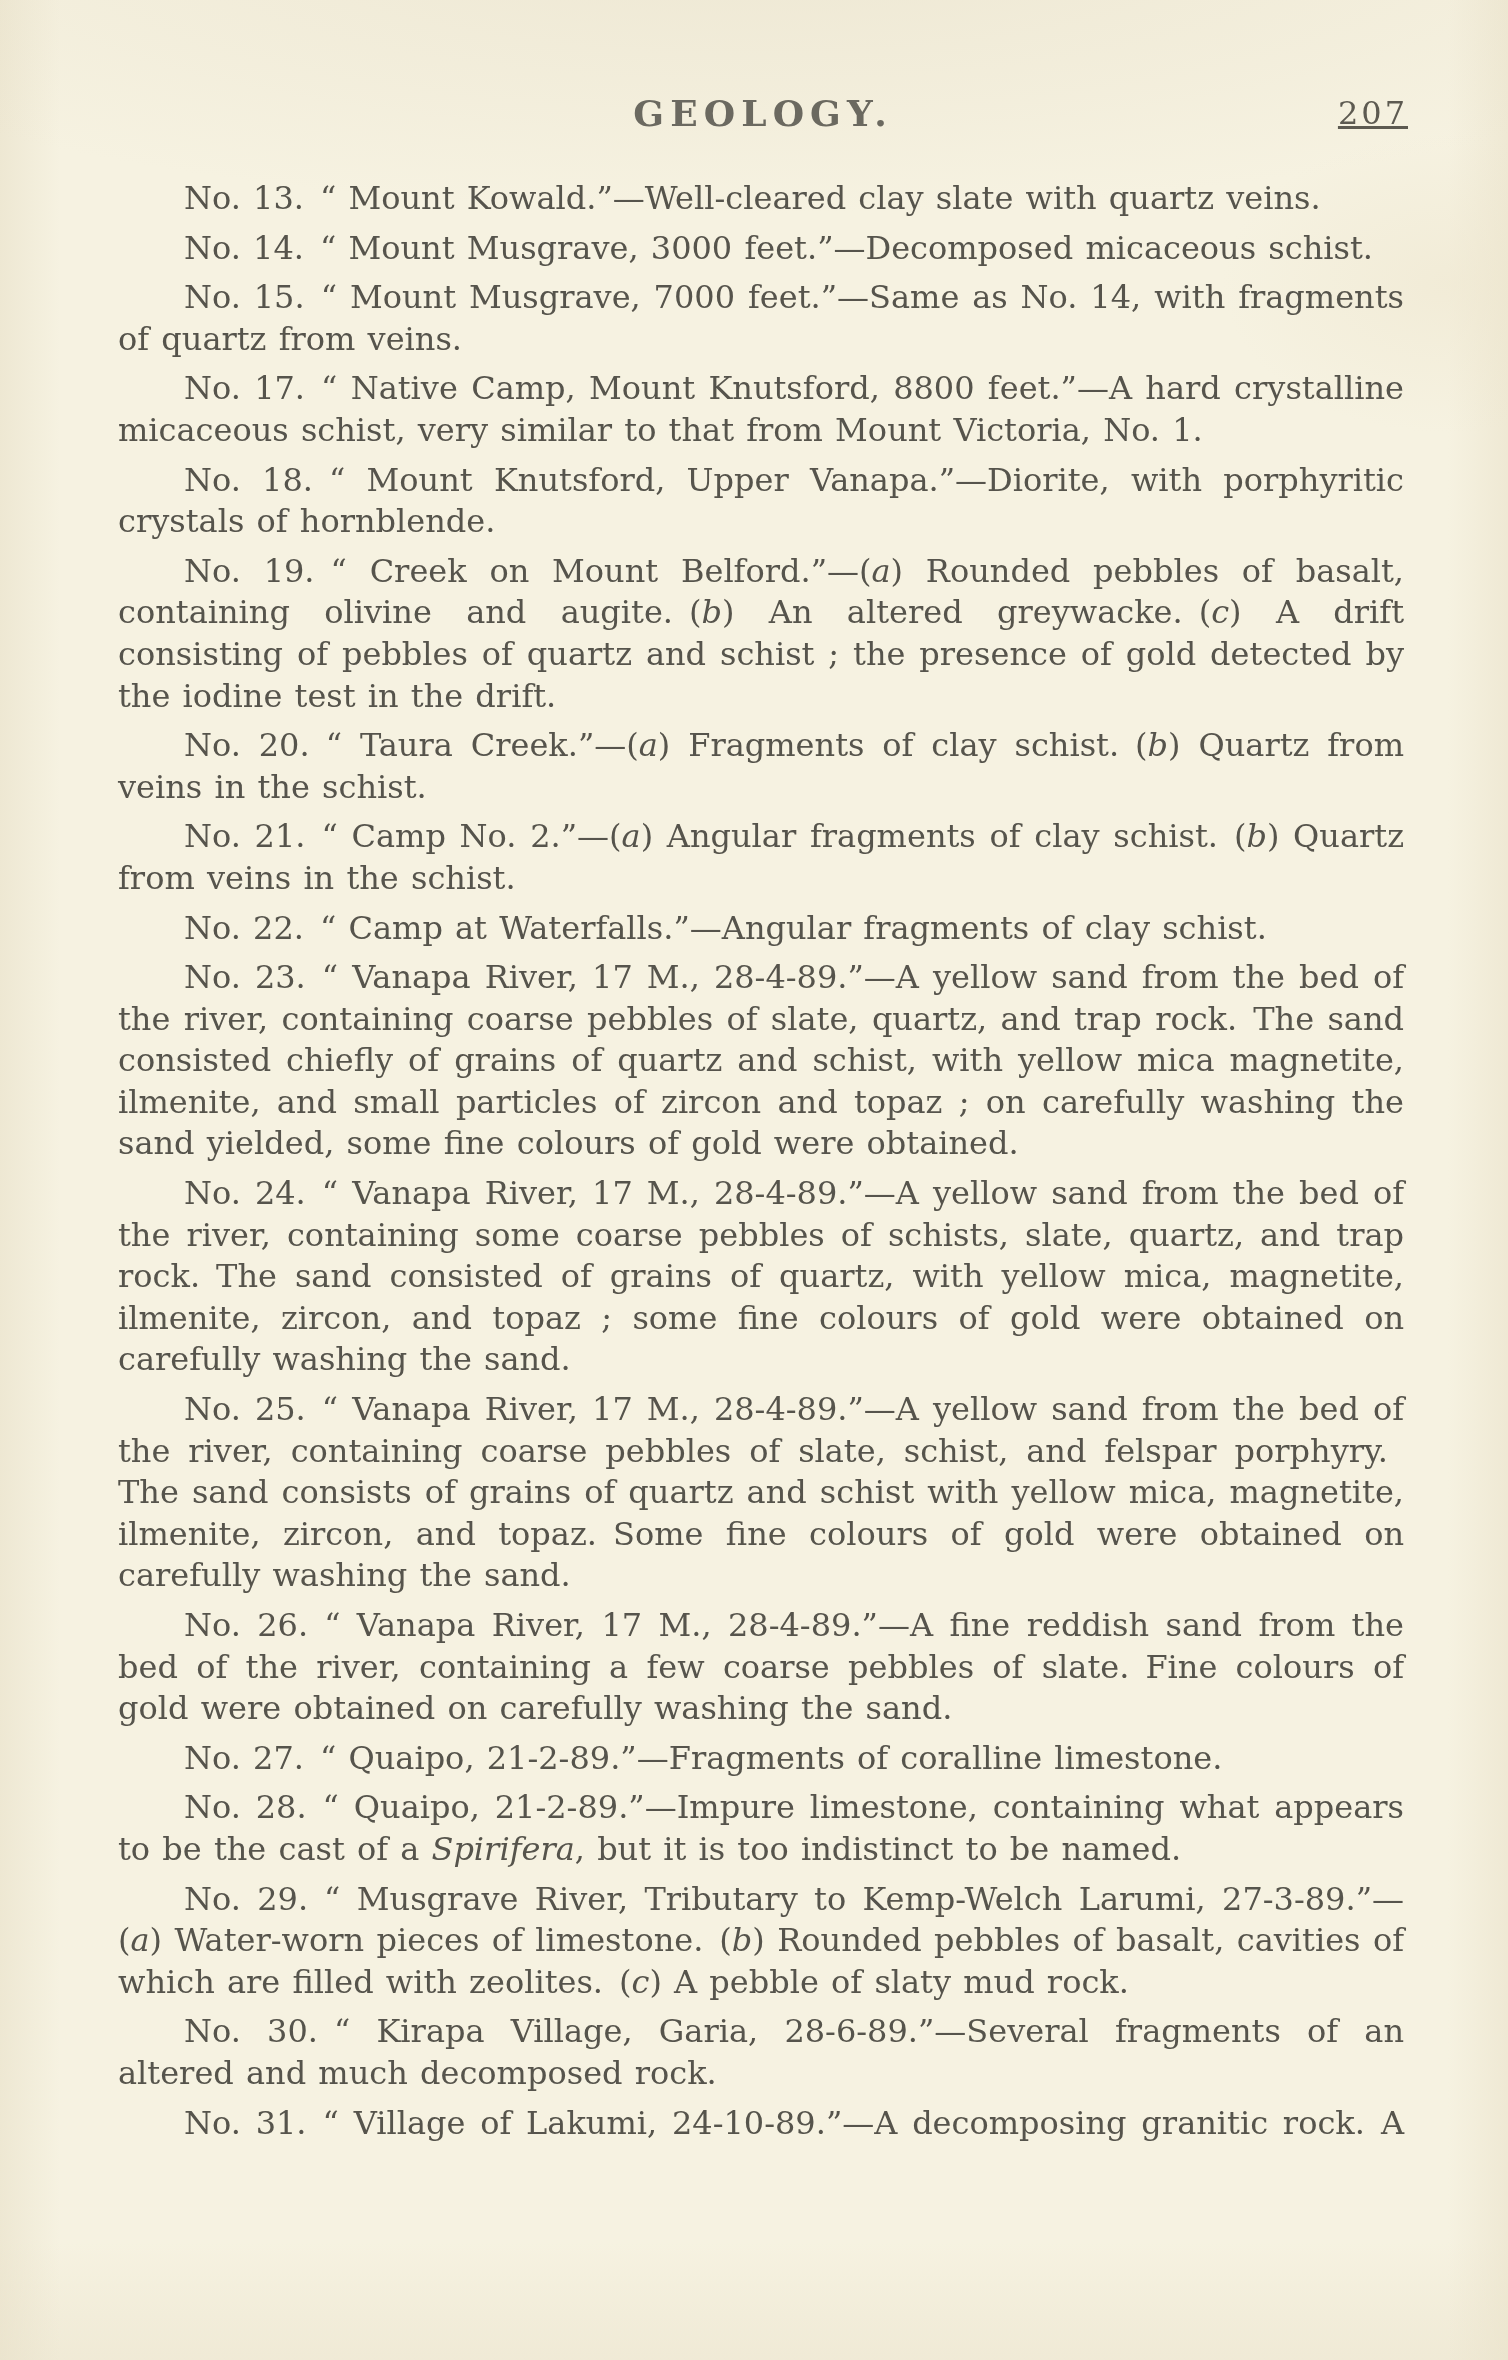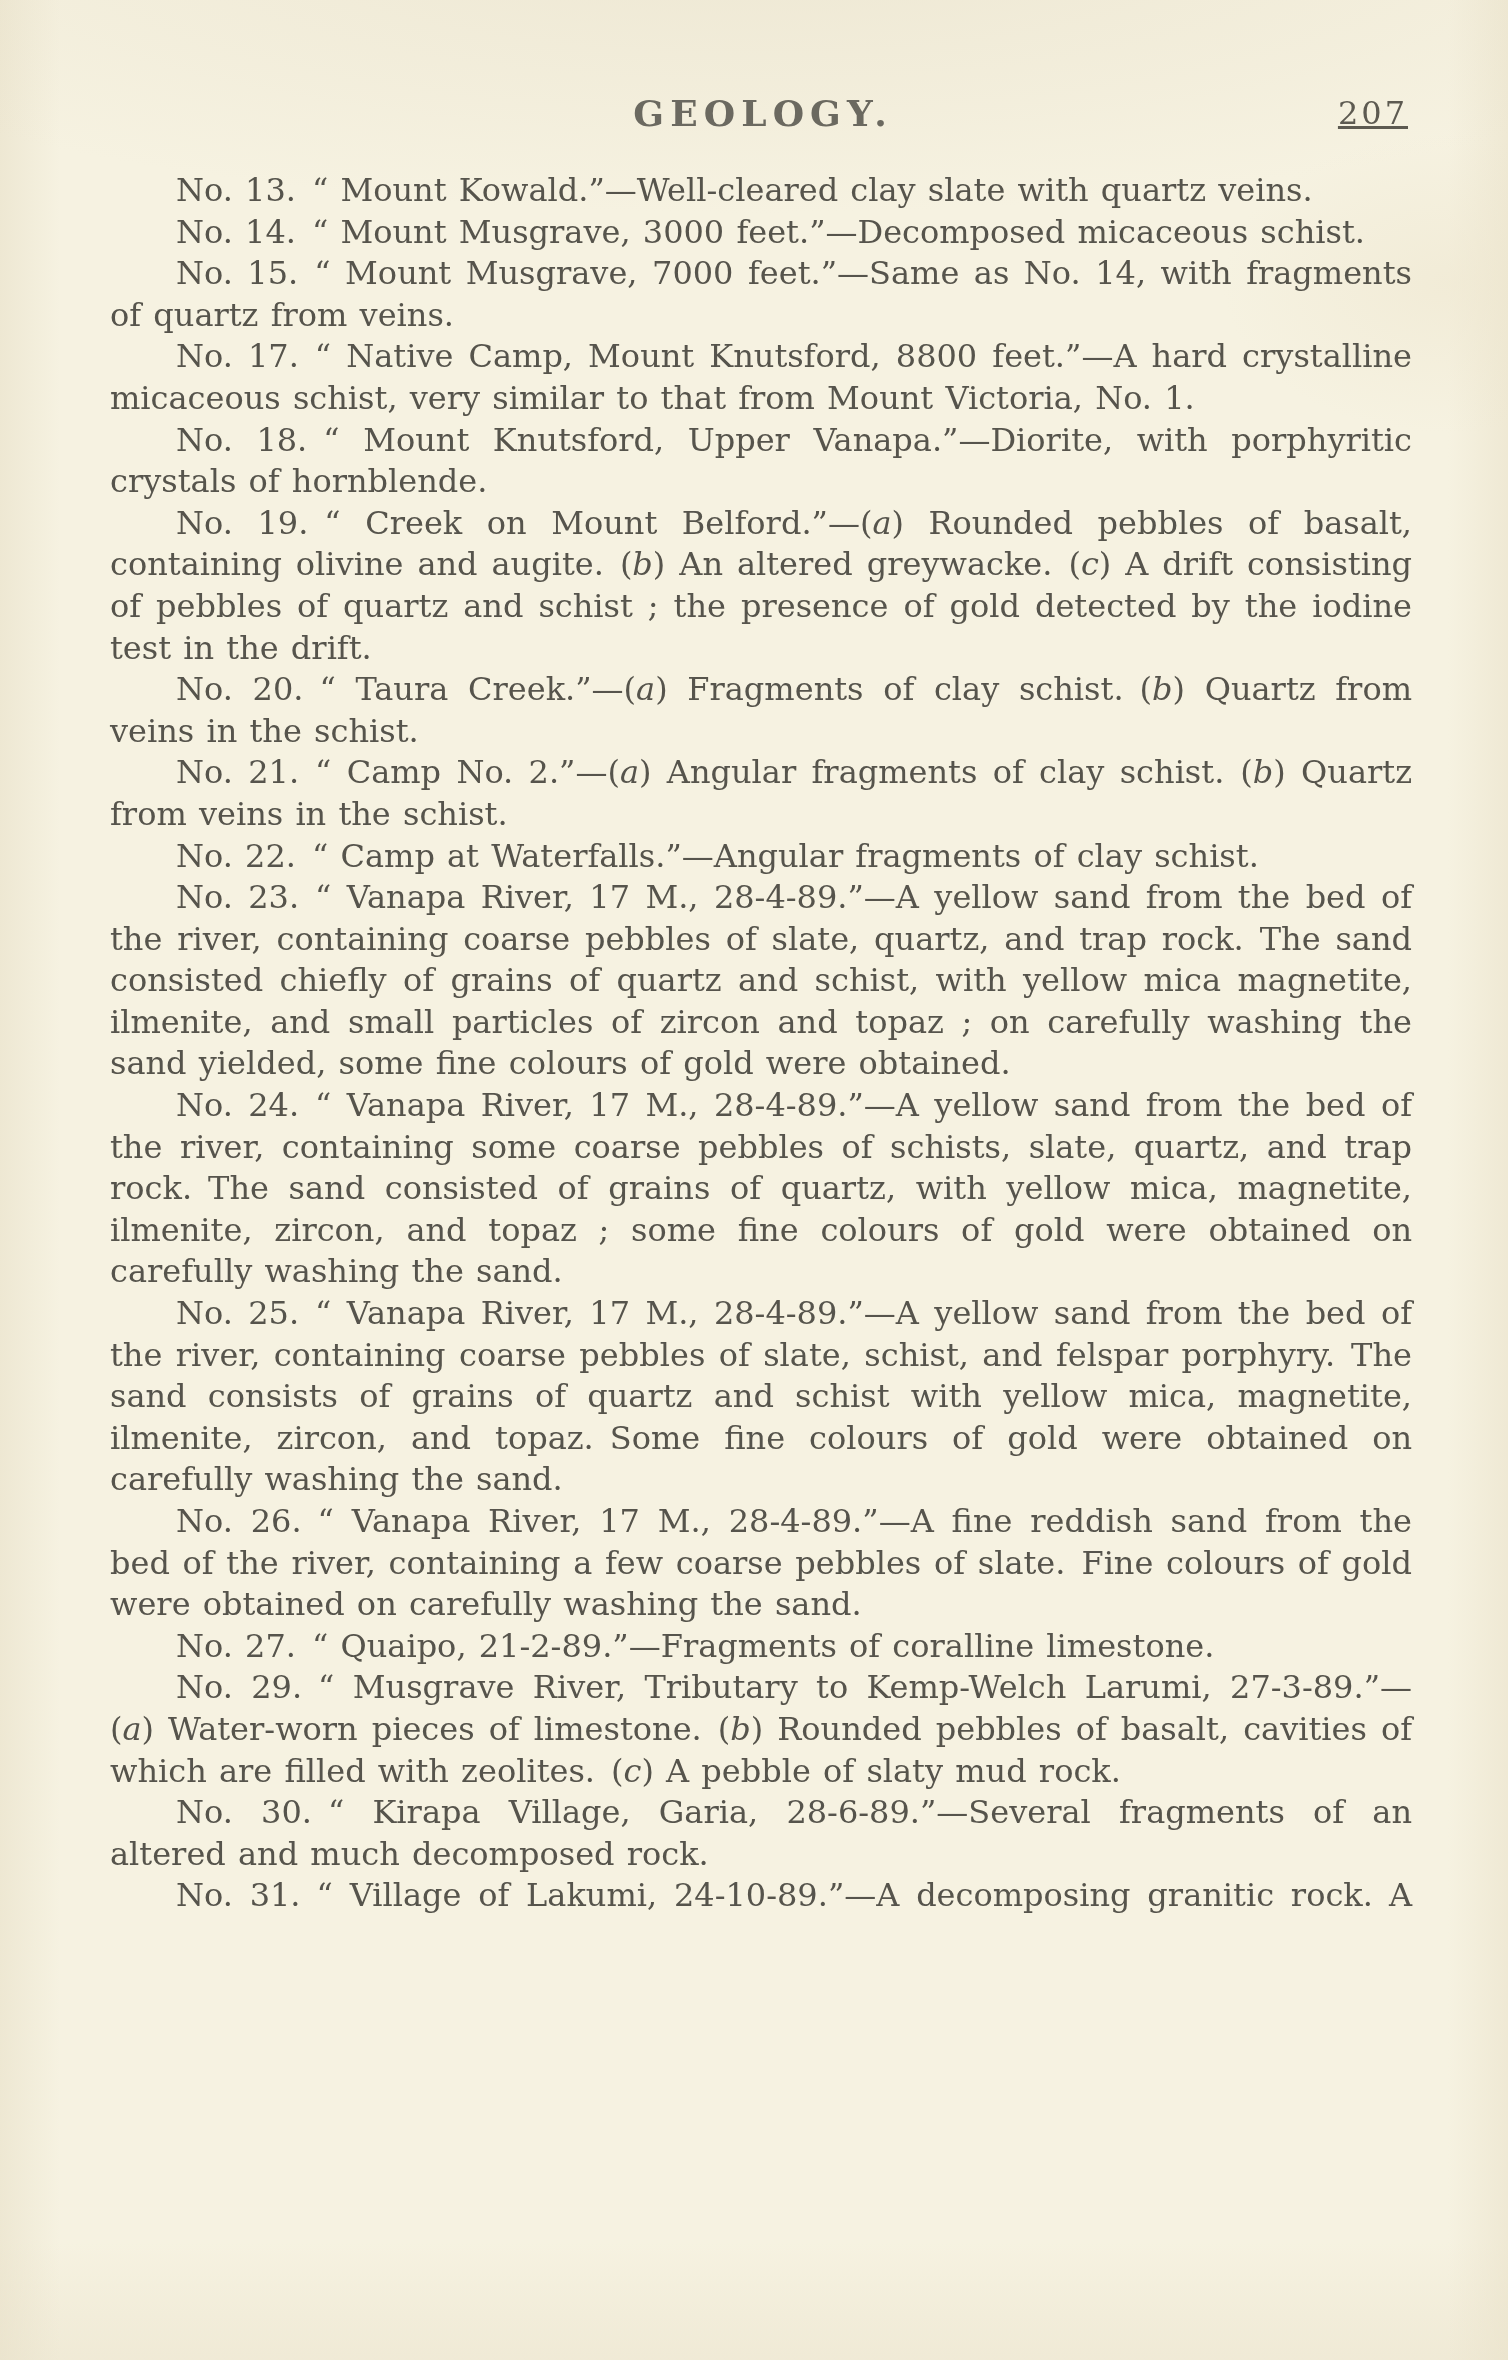--- a/index.html
+++ b/index.html
@@ -43,21 +43,21 @@
   .content{
     position:absolute;
     top:170px;left:110px;width:1302px;
     font-size:32px;
     line-height:41.6px;
     text-align:justify;
     word-spacing:2px;
     color:#56544c;
   }
   .content p{
-    margin:0;
+    margin:8px;
     text-indent:66px;
   }
   .content p.justify-last{
     text-align-last:justify;
   }
   .content i{font-style:italic;}
 </style>
 </head>
 <body>
 
@@ -76,18 +76,19 @@
       <p>No. 18. “ Mount Knutsford, Upper Vanapa.”—Diorite, with porphyritic crystals of hornblende.</p>
       <p>No. 19. “ Creek on Mount Belford.”—(<i>a</i>) Rounded pebbles of basalt, containing olivine and augite. (<i>b</i>) An altered greywacke. (<i>c</i>) A drift consisting of pebbles of quartz and schist ; the presence of gold detected by the iodine test in the drift.</p>
       <p>No. 20. “ Taura Creek.”—(<i>a</i>) Fragments of clay schist. (<i>b</i>) Quartz from veins in the schist.</p>
       <p>No. 21. “ Camp No. 2.”—(<i>a</i>) Angular fragments of clay schist. (<i>b</i>) Quartz from veins in the schist.</p>
       <p>No. 22. “ Camp at Waterfalls.”—Angular fragments of clay schist.</p>
       <p>No. 23. “ Vanapa River, 17 M., 28-4-89.”—A yellow sand from the bed of the river, containing coarse pebbles of slate, quartz, and trap rock. The sand consisted chiefly of grains of quartz and schist, with yellow mica magnetite, ilmenite, and small particles of zircon and topaz ; on carefully washing the sand yielded, some fine colours of gold were obtained.</p>
       <p>No. 24. “ Vanapa River, 17 M., 28-4-89.”—A yellow sand from the bed of the river, containing some coarse pebbles of schists, slate, quartz, and trap rock. The sand consisted of grains of quartz, with yellow mica, magnetite, ilmenite, zircon, and topaz ; some fine colours of gold were obtained on carefully washing the sand.</p>
       <p>No. 25. “ Vanapa River, 17 M., 28-4-89.”—A yellow sand from the bed of the river, containing coarse pebbles of slate, schist, and felspar porphyry. The sand consists of grains of quartz and schist with yellow mica, magnetite, ilmenite, zircon, and topaz. Some fine colours of gold were obtained on carefully washing the sand.</p>
       <p>No. 26. “ Vanapa River, 17 M., 28-4-89.”—A fine reddish sand from the bed of the river, containing a few coarse pebbles of slate. Fine colours of gold were obtained on carefully washing the sand.</p>
       <p>No. 27. “ Quaipo, 21-2-89.”—Fragments of coralline limestone.</p>
+      <p>No. 28. “ Quaipo, 21-2-89.”—Impure limestone, containing what appears to be the cast of a <i>Spirifera</i>, but it is too indistinct to be named.</p>
       <p>No. 29. “ Musgrave River, Tributary to Kemp-Welch Larumi, 27-3-89.”— (<i>a</i>) Water-worn pieces of limestone. (<i>b</i>) Rounded pebbles of basalt, cavities of which are filled with zeolites. (<i>c</i>) A pebble of slaty mud rock.</p>
       <p>No. 30. “ Kirapa Village, Garia, 28-6-89.”—Several fragments of an altered and much decomposed rock.</p>
       <p class="justify-last">No. 31. “ Village of Lakumi, 24-10-89.”—A decomposing granitic rock. A</p>
     </div>
 
 </div>
 
 </body></html>

